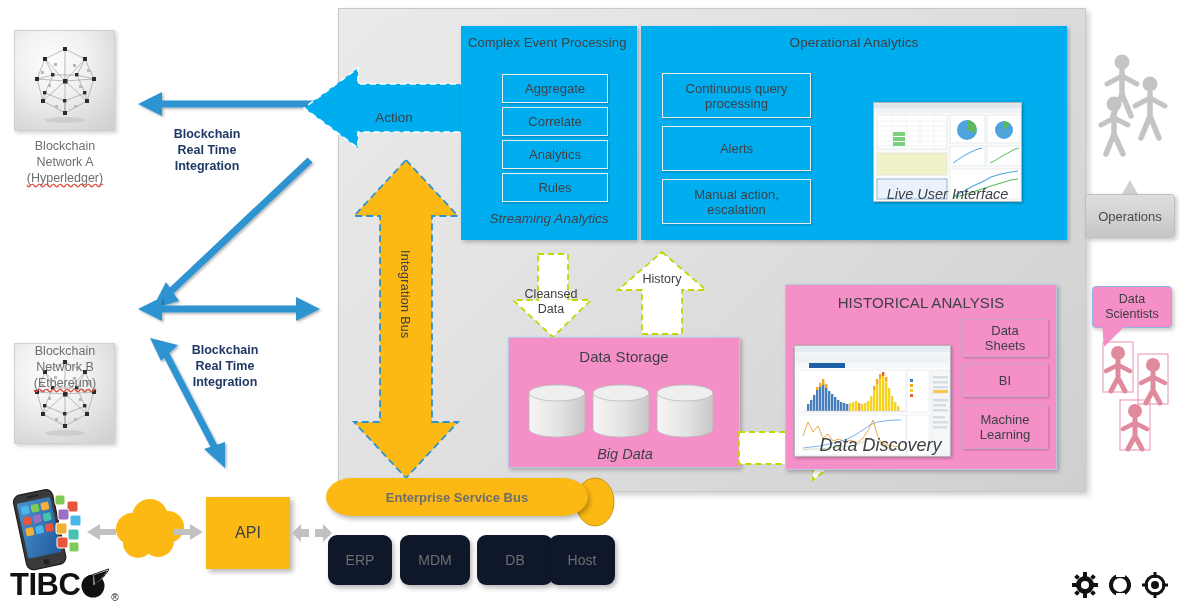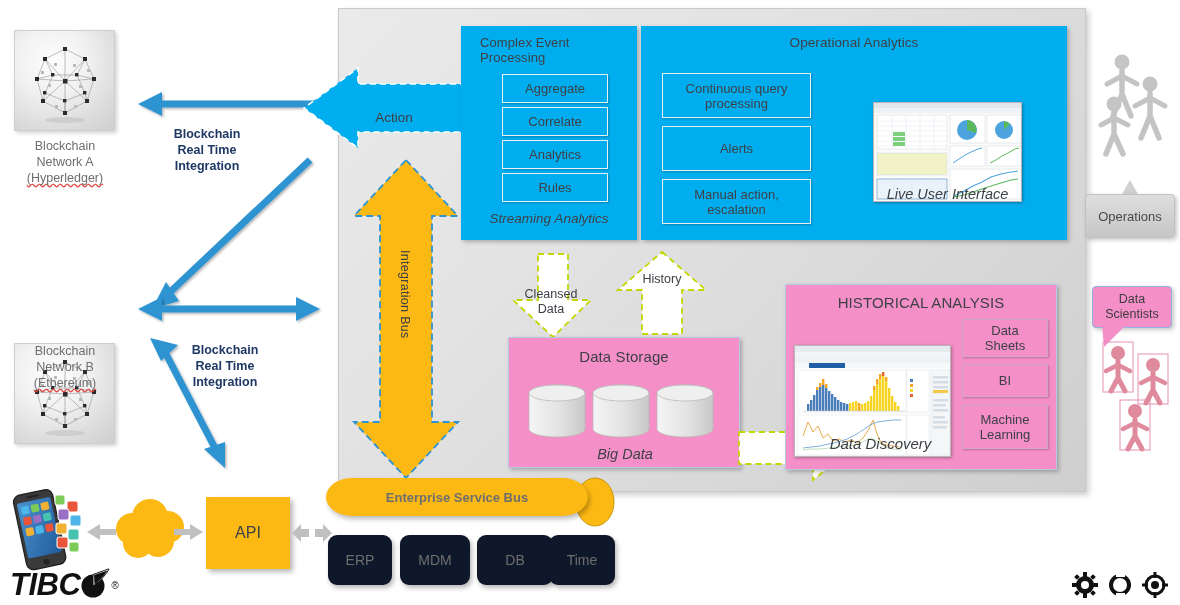--- a/index.html
+++ b/index.html
@@ -53,21 +53,21 @@
   }
   .opa-panel {
     left: 641px; top: 26px; width: 426px; height: 214px;
     background: #00AEEF;
     box-shadow: 2px 2px 4px rgba(0,0,0,.25);
   }
   .panel-title {
     text-align: center; font-size: 13.5px; color: #3d4146;
     padding-top: 9px; letter-spacing: .1px;
   }
-  .cep-panel .panel-title { text-align: left; padding-left: 19px; font-size: 13px;}
+  .cep-panel .panel-title { text-align: left; padding-left: 7px; font-size: 13px;}
   .blue-btn {
     background: #00AEEF; border: 1px solid #e9eef2;
     color: #3d4146; font-size: 13px; text-align: center;
     display: flex; align-items: center; justify-content: center;
     box-shadow: 1px 1px 2px rgba(0,0,0,.22);
     line-height: 15px;
   }
   .italic-cap {
     font-style: italic; font-size: 13.5px; color: #3d4146; text-align: center;
   }
@@ -496,21 +496,21 @@
       <span style="white-space:pre-line">Data
 Sheets</span>
     </div>
     <div class="abs pink-btn" style="left:176px; top:79px; width:86px; height:33px;">
       <span style="white-space:pre-line">BI</span>
     </div>
     <div class="abs pink-btn" style="left:176px; top:120px; width:86px; height:44px;">
       <span style="white-space:pre-line">Machine
 Learning</span>
     </div>
-    <div class="abs italic-cap" style="left:8px; top:150px; width:173px; font-size:15px;">Data Discovery</div>
+    <div class="abs italic-cap" style="left:8px; top:150px; width:173px; font-size:18px;">Data Discovery</div>
   </div>
 
   <svg class="abs" style="left:1098px; top:50px; width:78px; height:130px;">
     <g fill="#c4c4c4">
 
       <circle cx="24" cy="12" r="7.5"></circle>
       <path d="M24 21 L24 44 M24 44 L15 66 M24 44 L33 66" stroke="#c4c4c4" stroke-width="5.5" fill="none" stroke-linecap="round"></path>
       <path d="M24 26 L9 34 M24 26 L39 34" stroke="#c4c4c4" stroke-width="5" fill="none" stroke-linecap="round"></path>
 
       <circle cx="52" cy="34" r="7.5"></circle>
@@ -561,21 +561,21 @@
 
   <svg class="abs" style="left:572px; top:476px; width:46px; height:52px;">
     <ellipse cx="23" cy="26" rx="19" ry="24" fill="#FDB913" stroke="#c9950f" stroke-width="1"></ellipse>
   </svg>
   <div class="abs esb" style="left:326px; top:478px; width:262px; height:38px;">
     <span>Enterprise Service Bus</span>
   </div>
   <div class="abs sys-box" style="left:328px; top:535px; width:64px; height:50px;">ERP</div>
   <div class="abs sys-box" style="left:400px; top:535px; width:70px; height:50px;">MDM</div>
   <div class="abs sys-box" style="left:477px; top:535px; width:76px; height:50px;">DB</div>
-  <div class="abs sys-box" style="left:549px; top:535px; width:66px; height:50px;">Time</div>
+  <div class="abs sys-box" style="left:549px; top:535px; width:66px; height:50px;">Host</div>
 
   <svg class="abs" style="left:8px; top:485px; width:78px; height:92px;">
     <g transform="rotate(-12 35 46)">
       <rect x="12" y="6" width="40" height="76" rx="7" fill="#3a3a3a" stroke="#1d1d1d" stroke-width="1.2"></rect>
       <rect x="15" y="14" width="34" height="56" rx="2" fill="#2b6fb5"></rect>
       <rect x="15" y="14" width="34" height="56" rx="2" fill="url(#scr)" opacity=".6"></rect>
       <circle cx="32" cy="77" r="3" fill="#222"></circle>
       <rect x="26" y="9" width="12" height="2" rx="1" fill="#222"></rect>
       <g>
         <rect x="18" y="18" width="8" height="8" rx="1.6" fill="#4cb6e8"></rect>
@@ -628,21 +628,21 @@
 
   <div class="abs api-box" style="left:206px; top:497px; width:84px; height:72px;">API</div>
 
   <svg class="abs" style="left:292px; top:520px; width:40px; height:26px;">
     <g fill="#c0c0c0">
       <path d="M17 9 L9 9 L9 4 L0 13 L9 22 L9 17 L17 17 Z"></path>
       <path d="M23 9 L31 9 L31 4 L40 13 L31 22 L31 17 L23 17 Z"></path>
     </g>
   </svg>
 
-  <div class="abs" style="left:10px; top:567px; display:flex; align-items:center;font-style:italic;">
+  <div class="abs" style="left:10px; top:567px; display:flex; align-items:flex-end;">
     <span class="tibco-logo">TIBC</span>
     <svg width="32" height="32" viewBox="0 0 32 32" style="margin-left:-1px; align-self:center;">
       <circle cx="14" cy="17" r="11.5" fill="#111"></circle>
       <path d="M14 5.5 C24 2 29 0 30 0 C28 4 22 12 14 17 Z" fill="#fff" stroke="#111" stroke-width="1"></path>
       <path d="M15 6 C23 3.5 27 2 28.5 1.5 C26 5.5 21 11.5 15.5 15.5 Z" fill="#111"></path>
     </svg>
     <span class="reg" style="color:#111;">®</span>
   </div>
 
   <svg class="abs" style="left:1072px; top:572px; width:96px; height:26px;">

